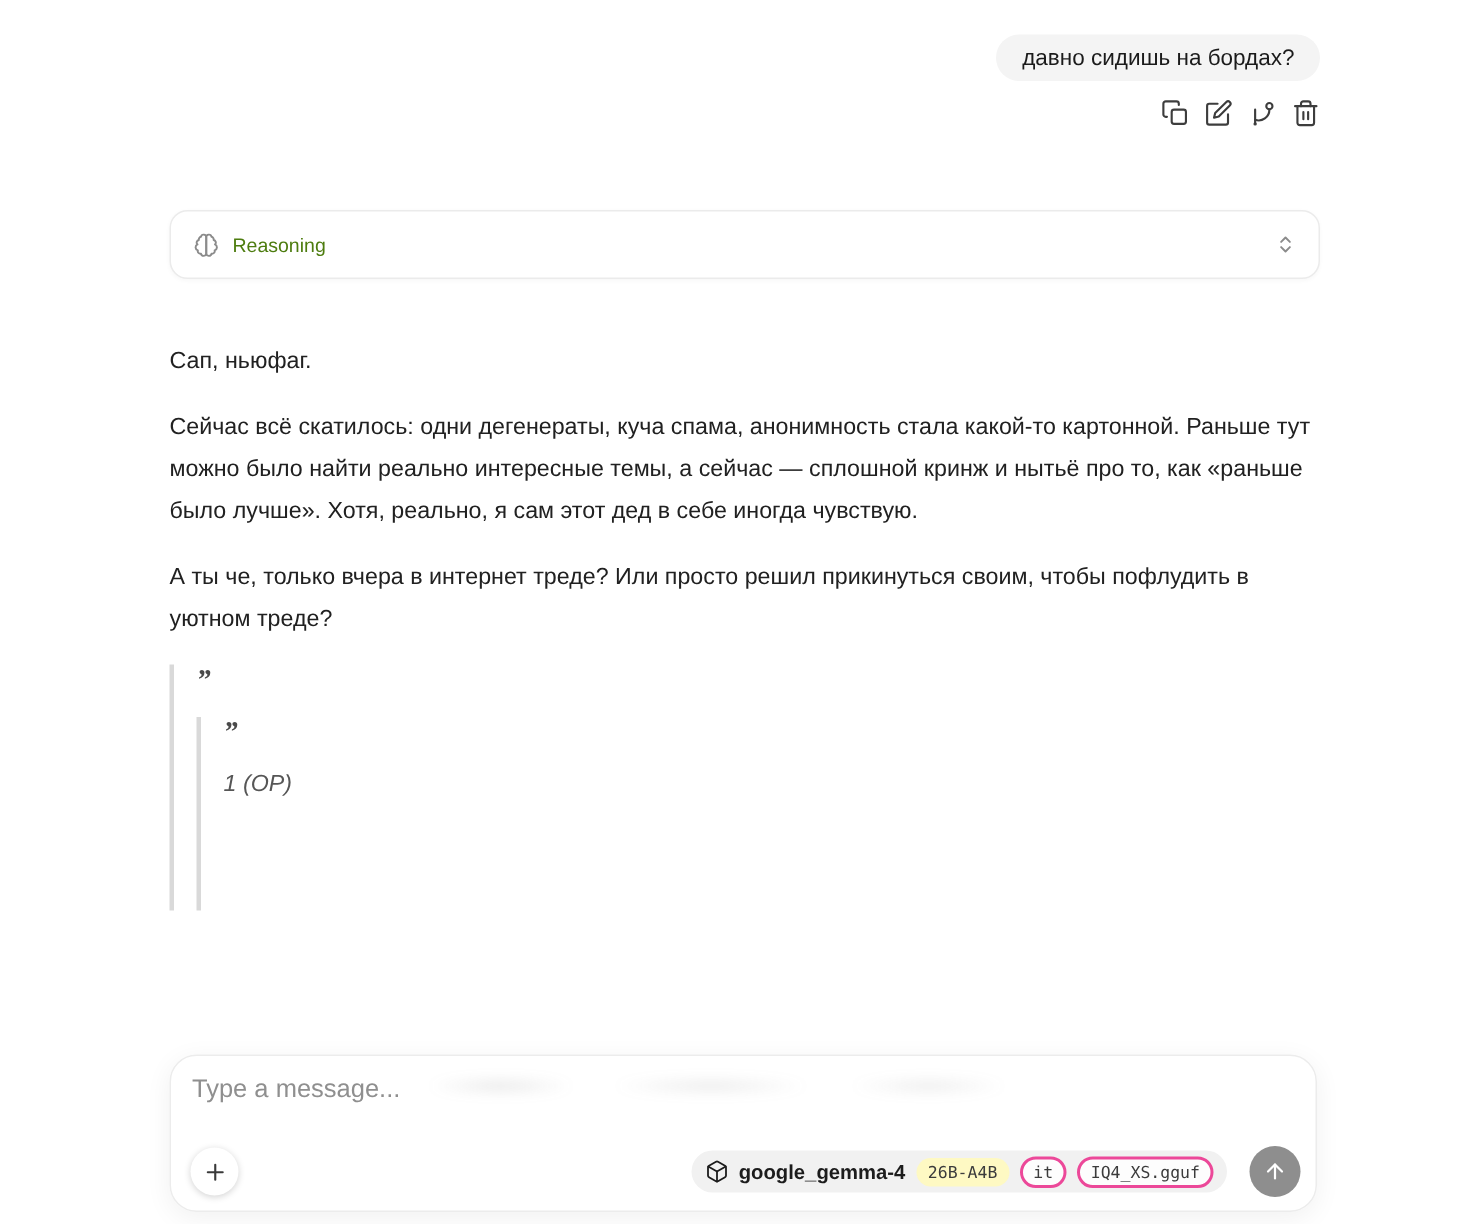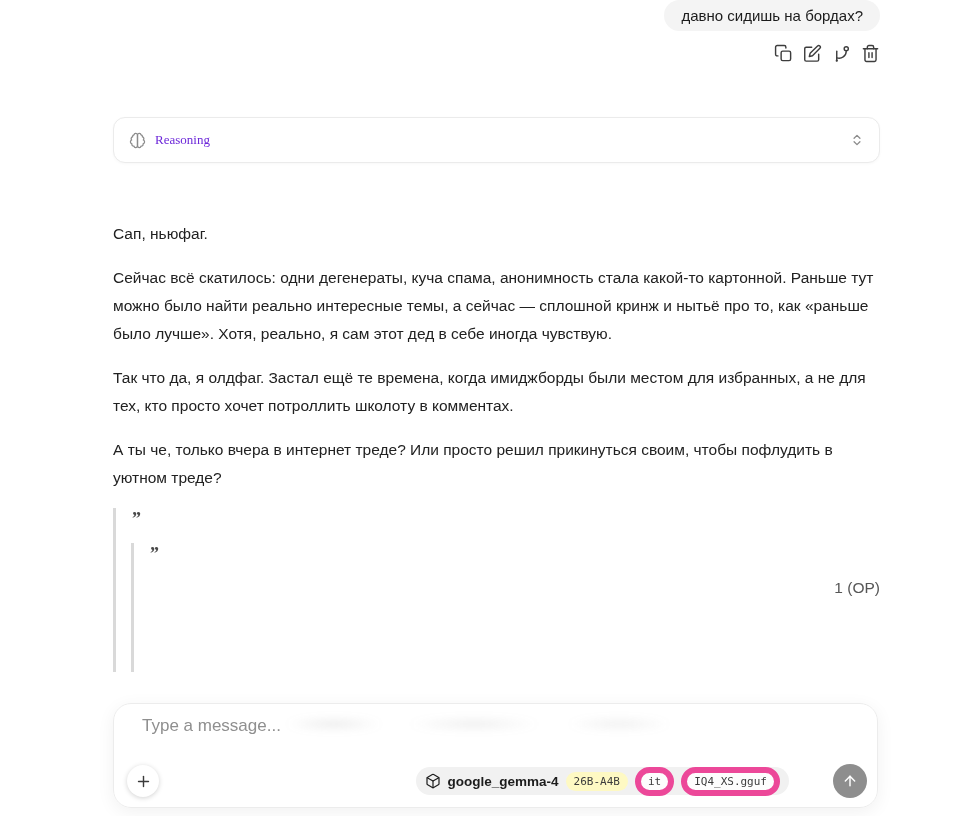--- a/index.html
+++ b/index.html
@@ -2,80 +2,80 @@
 <html><head>
 <meta charset="utf-8">
 <style>
   * { margin:0; padding:0; box-sizing:border-box; }
   html,body { width:977px; height:816px; background:#ffffff; overflow:hidden;
               font-family:"Liberation Sans", sans-serif; }
   .page { position:relative; width:977px; height:816px; background:#ffffff; }
   .thread { position:absolute; left:113px; top:0; width:767px; }
 
   
-  .user-row { display:flex; justify-content:flex-end; }
+  .user-row { display:flex; justify-content:flex-end; margin-top:23px; }
   .user-bubble { background:#f4f4f4; border-radius:9999px; padding:6px 17px;
                  font-size:15px; color:#1b1b1b; line-height:19px; }
 
   
   .actions-row { display:flex; justify-content:flex-end; align-items:center;
                  gap:9px; margin-top:14px; height:20px; }
   .icon-btn { width:20px; height:20px; display:flex; align-items:center;
               justify-content:center; cursor:pointer; }
   .icon-btn svg { stroke:#3d3d3d; }
 
   
   .reasoning { margin-top:52px; height:46px; background:#ffffff;
                border:1px solid #ebebeb; border-radius:12px;
                box-shadow:0 1px 3px rgba(0,0,0,0.03);
                display:flex; align-items:center; padding:0 15px; gap:9px; }
-  .reasoning-label { font-family:Liberation Serif, serif; font-size:13px;
-                     color:#6d28d9; }
+  .reasoning-label { font-family:Liberation Sans, sans-serif; font-size:13px;
+                     color:#4d7c0f; }
   .reasoning-chevron { margin-left:auto; display:flex; align-items:center; }
 
   
-  .assistant { margin-top:57px; font-size:15.5px; line-height:28px; color:#212121; }
+  .assistant { margin-top:41px; font-size:15.5px; line-height:28px; color:#212121; }
   .assistant p { margin:0 0 16px 0; }
 
   
   .quote-outer { margin-top:6px; border-left:3px solid #d9d9d9; padding-left:15px; }
   .qmark { font-style:italic; font-weight:700; font-size:19px; color:#4a4a4a;
            line-height:22px; letter-spacing:1px; font-family:"Liberation Serif", serif; }
   .quote-inner { margin-top:13px; border-left:3px solid #d9d9d9; padding-left:15px;
                  padding-bottom:70px; }
-  .quote-text { margin-top:9px; font-size:15.5px; color:#565656;text-align:right; }
+  .quote-text { margin-top:9px; font-style:italic; font-size:15.5px; color:#565656; }
 
   
   .composer { position:absolute; left:113px; top:703px; width:765px; height:105px;
               background:rgba(255,255,255,0.88); border:1px solid #ececec;
               border-radius:18px; box-shadow:0 4px 18px rgba(0,0,0,0.06);
               -webkit-backdrop-filter:blur(8px); backdrop-filter:blur(8px); }
   .ghost-blur { position:absolute; left:150px; top:6px; width:440px; height:28px;
                 pointer-events:none; filter:blur(4px);
                 background:
                   radial-gradient(70px 9px at 70px 14px, rgba(110,110,110,0.16), transparent 70%),
                   radial-gradient(95px 9px at 210px 14px, rgba(110,110,110,0.14), transparent 70%),
                   radial-gradient(75px 9px at 355px 14px, rgba(110,110,110,0.13), transparent 70%); }
-  .msg-input { position:absolute; left:28px; top:8px; width:560px; height:28px;
+  .msg-input { position:absolute; left:14px; top:8px; width:560px; height:28px;
                border:none; outline:none; background:transparent; font-size:17px;
                color:#2a2a2a; font-family:"Liberation Sans", sans-serif; }
   .msg-input::placeholder { color:#8f8f8f; opacity:1; }
   .composer-bottom { position:absolute; left:13px; right:10px; bottom:9px;
-                     display:flex; align-items:center;gap:29px; }
+                     display:flex; align-items:center; }
   .plus-btn { width:32px; height:32px; border-radius:50%; background:#ffffff;
               box-shadow:0 1px 5px rgba(0,0,0,0.18); display:flex;
               align-items:center; justify-content:center; cursor:pointer; }
   .model-pill { margin-left:auto; display:flex; align-items:center; gap:7px;
                 background:#f1f1f1; border-radius:9999px; padding:4px 9px;
                 height:28px; cursor:pointer; }
   .model-name { font-size:13.5px; font-weight:700; color:#1c1c1c; }
   .badge { font-family:"DejaVu Sans Mono", monospace; font-size:11px;
            border-radius:9999px; white-space:nowrap; color:#3c3c3c; }
   .badge-dark { background:#fef9c3; padding:3px 8px; }
-  .badge-outline { background:rgba(255,255,255,0.85); border:6px solid #ec4899;
+  .badge-outline { background:rgba(255,255,255,0.85); border:2px solid #ec4899;
                    padding:2px 7px; }
   .send-btn { width:34px; height:34px; border-radius:50%; background:#8e8e8e;
               margin-left:15px; display:flex; align-items:center;
               justify-content:center; cursor:pointer; }
 </style>
 </head>
 <body>
 
 <div class="page">
   <div class="thread">
@@ -136,21 +136,20 @@
         <svg width="14" height="14" viewBox="0 0 24 24" fill="none" stroke="#8b8b8b" stroke-width="2.2" stroke-linecap="round" stroke-linejoin="round">
           <path d="m7 15 5 5 5-5"></path>
             <path d="m7 9 5-5 5 5"></path>
         </svg>
       </span>
     </div>
 
     <div class="assistant">
       <p>Сап, ньюфаг.</p>
       <p>Сейчас всё скатилось: одни дегенераты, куча спама, анонимность стала какой-то картонной. Раньше тут можно было найти реально интересные темы, а сейчас — сплошной кринж и нытьё про то, как «раньше было лучше». Хотя, реально, я сам этот дед в себе иногда чувствую.</p>
-      <p>Так что да, я олдфаг. Застал ещё те времена, когда имиджборды были местом для избранных, а не для тех, кто просто хочет потроллить школоту в комментах.</p>
       <p>А ты че, только вчера в интернет треде? Или просто решил прикинуться своим, чтобы пофлудить в уютном треде?</p>
 
       <div class="quote-outer">
         <div class="qmark">”</div>
         <div class="quote-inner">
           <div class="qmark">”</div>
           <div class="quote-text">1 (OP)</div>
         </div>
       </div>
     </div>

